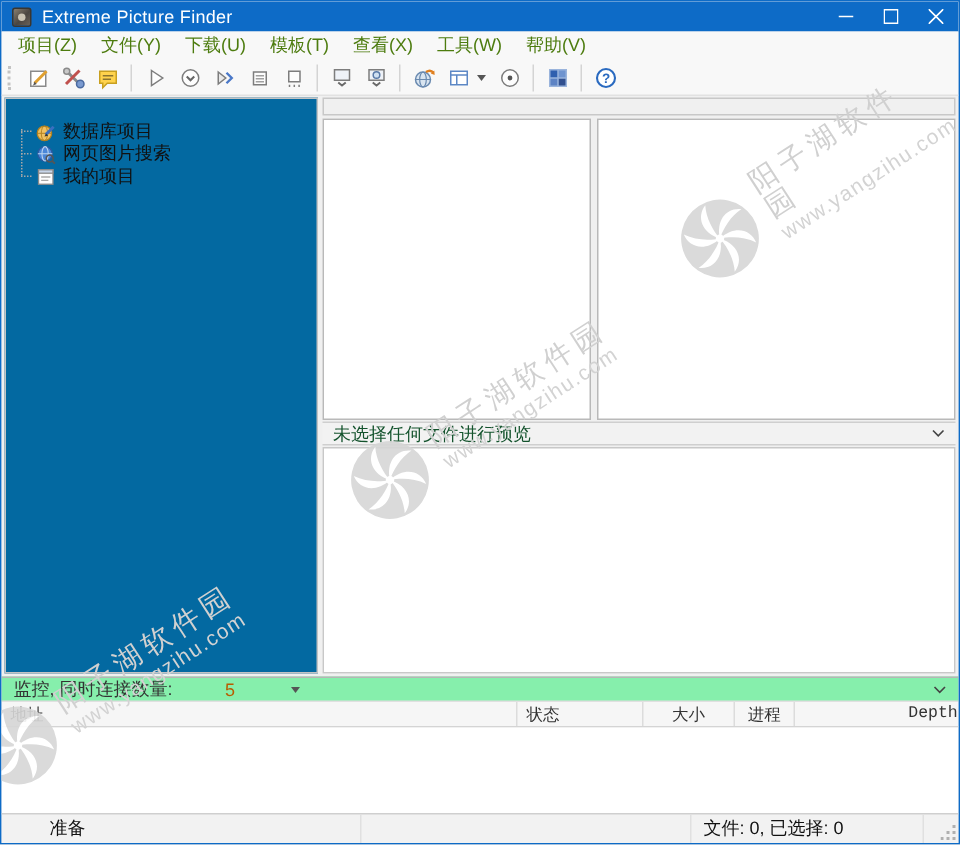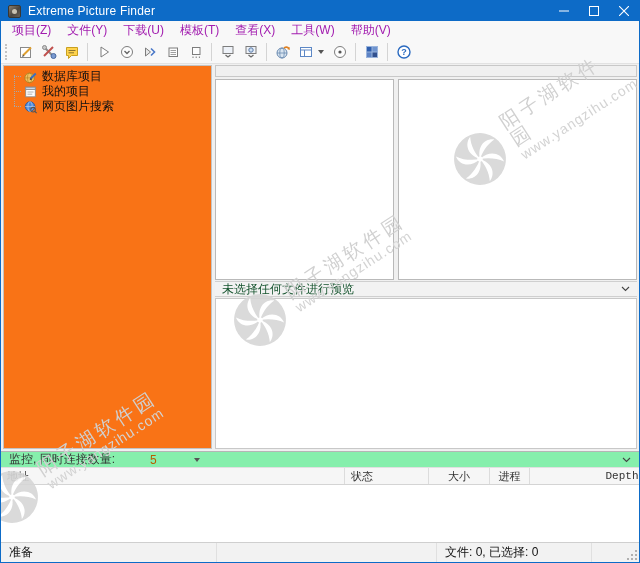--- a/index.html
+++ b/index.html
@@ -16,33 +16,33 @@
   .app-icon { width: 13px; height: 13px; border-radius: 2px;
     background: linear-gradient(135deg,#8a8070 0%, #4a4540 55%, #6b6258 100%);
     border: 1px solid #3a3630; position: relative; }
   .app-icon::after { content:""; position:absolute; left:3px; top:3px; width:5px; height:5px;
     border-radius:50%; background:#c9c2b2; }
   .title-text { letter-spacing: .2px; }
   .win-controls { margin-left: auto; display: flex; height: 100%; }
   .win-btn { width: 30px; height: 100%; display: flex; align-items: center; justify-content: center; }
   
   .menubar { height: 19px; background: #f8f8f8; display: flex; align-items: center;
-    font-size: 12px; color: #a21caf; padding-left: 3px; flex: 0 0 auto; }
+    font-size: 12px; color: #4d7c0f; padding-left: 3px; flex: 0 0 auto; }
   .menu-item { padding: 2px 8px; }
   
   .toolbar { height: 24px; background: #f8f8f8; border-bottom: 1px solid #e2e2e2;
     display: flex; align-items: center; padding: 0 3px; flex: 0 0 auto; }
   .tgrip { width: 5px; height: 16px; border-left: 2px dotted #c3c3c3; margin: 0 4px 0 1px; }
   .ticon { width: 23px; height: 22px; display: flex; align-items: center; justify-content: center; border-radius: 2px; }
   .tsep { width: 1px; height: 18px; background: #d4d4d4; margin: 0 4px; }
   .dd-caret { width: 0; height: 0; border-left: 3px solid transparent; border-right: 3px solid transparent;
     border-top: 4px solid #555; margin: 0 4px 0 1px; }
   
   .main { flex: 1 1 auto; min-height: 0; display: flex; background: #f0f0f0; padding: 1px 2px 2px 2px; gap: 3px; }
-  .tree-panel { width: 209px; background: #f97316; border: 1px solid #c3c3c3; padding-top: 3px; flex: 0 0 auto; font-family: Liberation Serif, serif; }
+  .tree-panel { width: 209px; background: #0369a1; border: 1px solid #c3c3c3; padding-top: 14px; flex: 0 0 auto; font-family: Liberation Serif, serif; }
   .tree-rows { position: relative; }
   .tree-rows::before { content:""; position:absolute; left:10px; top:6px; height:31px; border-left:1px dotted #a8a8a8; }
   .tree-row { display: flex; align-items: center; height: 15px; font-size: 12px; color:#111; }
   .tree-row::before { content:""; width: 7px; border-top: 1px dotted #a8a8a8; margin-left: 10px; }
   .tree-row .ticn { width: 15px; height: 14px; margin: 0 4px 0 2px; flex: 0 0 auto; }
   .right-area { flex: 1 1 auto; min-width: 0; display: flex; flex-direction: column; }
   .top-strip { height: 12px; background: #f0f0f0; border: 1px solid #c8c8c8; margin-bottom: 2px; flex: 0 0 auto; }
   .panels-row { height: 201px; display: flex; gap: 4px; flex: 0 0 auto; }
   .panel { background: #fff; border: 1px solid #b9b9b9; }
   .panel-thumbs { width: 179px; flex: 0 0 auto; }
@@ -63,21 +63,21 @@
   .col { border-right: 1px solid #dcdcdc; display: flex; align-items: center; padding: 0 6px; overflow: hidden; }
   .col.c-addr { width: 344px; }
   .col.c-status { width: 84px; }
   .col.c-size { width: 61px; justify-content: center; }
   .col.c-progress { width: 40px; justify-content: center; }
   .col.c-speed { width: 75px; justify-content: center; margin-top: 32px; }
   .col.c-depth { flex: 1; justify-content: center; border-right: none; font-family: Liberation Mono, monospace; }
   .grid-body { height: 57px; background: #fff; flex: 0 0 auto; }
   
   .statusbar { height: 20px; background: #f2f2f2; border-top: 1px solid #cfcfcf;
-    display: flex; align-items: flex-start; font-size: 12px; color: #111; flex: 0 0 auto; position: relative; }
+    display: flex; align-items: flex-start; font-size: 12px; color: #111; flex: 0 0 auto; position: relative; padding-left: 24px; }
   .sb-sec { height: 100%; display: flex; align-items: center; }
   .sb-ready { width: 215px; padding-left: 8px; }
   .sb-2 { width: 175px; border-left: 1px solid #e0e0e0; }
   .sb-files { width: 155px; border-left: 1px solid #e0e0e0; padding-left: 8px; margin-left: 45px; }
   .sb-4 { flex: 1; border-left: 1px solid #e0e0e0; }
   .resize-grip { position: absolute; right: 1px; bottom: 1px; }
   
   .wm { position: absolute; display: flex; align-items: center; gap: 10px;
     transform: rotate(-33deg); transform-origin: 27px 27px;
     pointer-events: none; z-index: 60; }
@@ -258,36 +258,36 @@
             <circle cx="7" cy="9" r="5.5" fill="#f0c060" stroke="#b08020"></circle>
             <ellipse cx="7" cy="9" rx="2.4" ry="5.5" fill="none" stroke="#b08020" stroke-width=".7"></ellipse>
             <line x1="1.5" y1="9" x2="12.5" y2="9" stroke="#b08020" stroke-width=".7"></line>
             <line x1="8" y1="10" x2="14" y2="4" stroke="#3a6fc0" stroke-width="2.2"></line>
             <path d="M7 11.5 L8.2 9.2 L9.8 10.8 Z" fill="#333"></path>
           </svg>
           <span>数据库项目</span>
         </div>
         <div class="tree-row">
           <svg class="ticn" viewBox="0 0 16 16">
-            <rect x="2.5" y="2.5" width="11" height="11" fill="#fdfdfd" stroke="#8a8a8a"></rect>
-            <rect x="2.5" y="2.5" width="11" height="2.6" fill="#c8d6ea" stroke="#8a8a8a"></rect>
-            <line x1="4.5" y1="8" x2="11.5" y2="8" stroke="#a8a8a8"></line>
-            <line x1="4.5" y1="10.5" x2="10" y2="10.5" stroke="#a8a8a8"></line>
-          </svg>
-          <span>我的项目</span>
-        </div>
-        <div class="tree-row">
-          <svg class="ticn" viewBox="0 0 16 16">
             <circle cx="7.5" cy="7.5" r="5.5" fill="#4a86d8" stroke="#2a5aa0"></circle>
             <ellipse cx="7.5" cy="7.5" rx="2.4" ry="5.5" fill="none" stroke="#bcd4f0" stroke-width=".8"></ellipse>
             <line x1="2" y1="7.5" x2="13" y2="7.5" stroke="#bcd4f0" stroke-width=".8"></line>
             <circle cx="11" cy="11" r="2.6" fill="none" stroke="#555" stroke-width="1.2"></circle>
             <line x1="13" y1="13" x2="15" y2="15" stroke="#555" stroke-width="1.4"></line>
           </svg>
           <span>网页图片搜索</span>
+        </div>
+        <div class="tree-row">
+          <svg class="ticn" viewBox="0 0 16 16">
+            <rect x="2.5" y="2.5" width="11" height="11" fill="#fdfdfd" stroke="#8a8a8a"></rect>
+            <rect x="2.5" y="2.5" width="11" height="2.6" fill="#c8d6ea" stroke="#8a8a8a"></rect>
+            <line x1="4.5" y1="8" x2="11.5" y2="8" stroke="#a8a8a8"></line>
+            <line x1="4.5" y1="10.5" x2="10" y2="10.5" stroke="#a8a8a8"></line>
+          </svg>
+          <span>我的项目</span>
         </div>
       </div>
     </div>
 
     <div class="right-area">
       <div class="top-strip"></div>
       <div class="panels-row">
         <div class="panel panel-thumbs"></div>
         <div class="panel panel-info"></div>
       </div>

